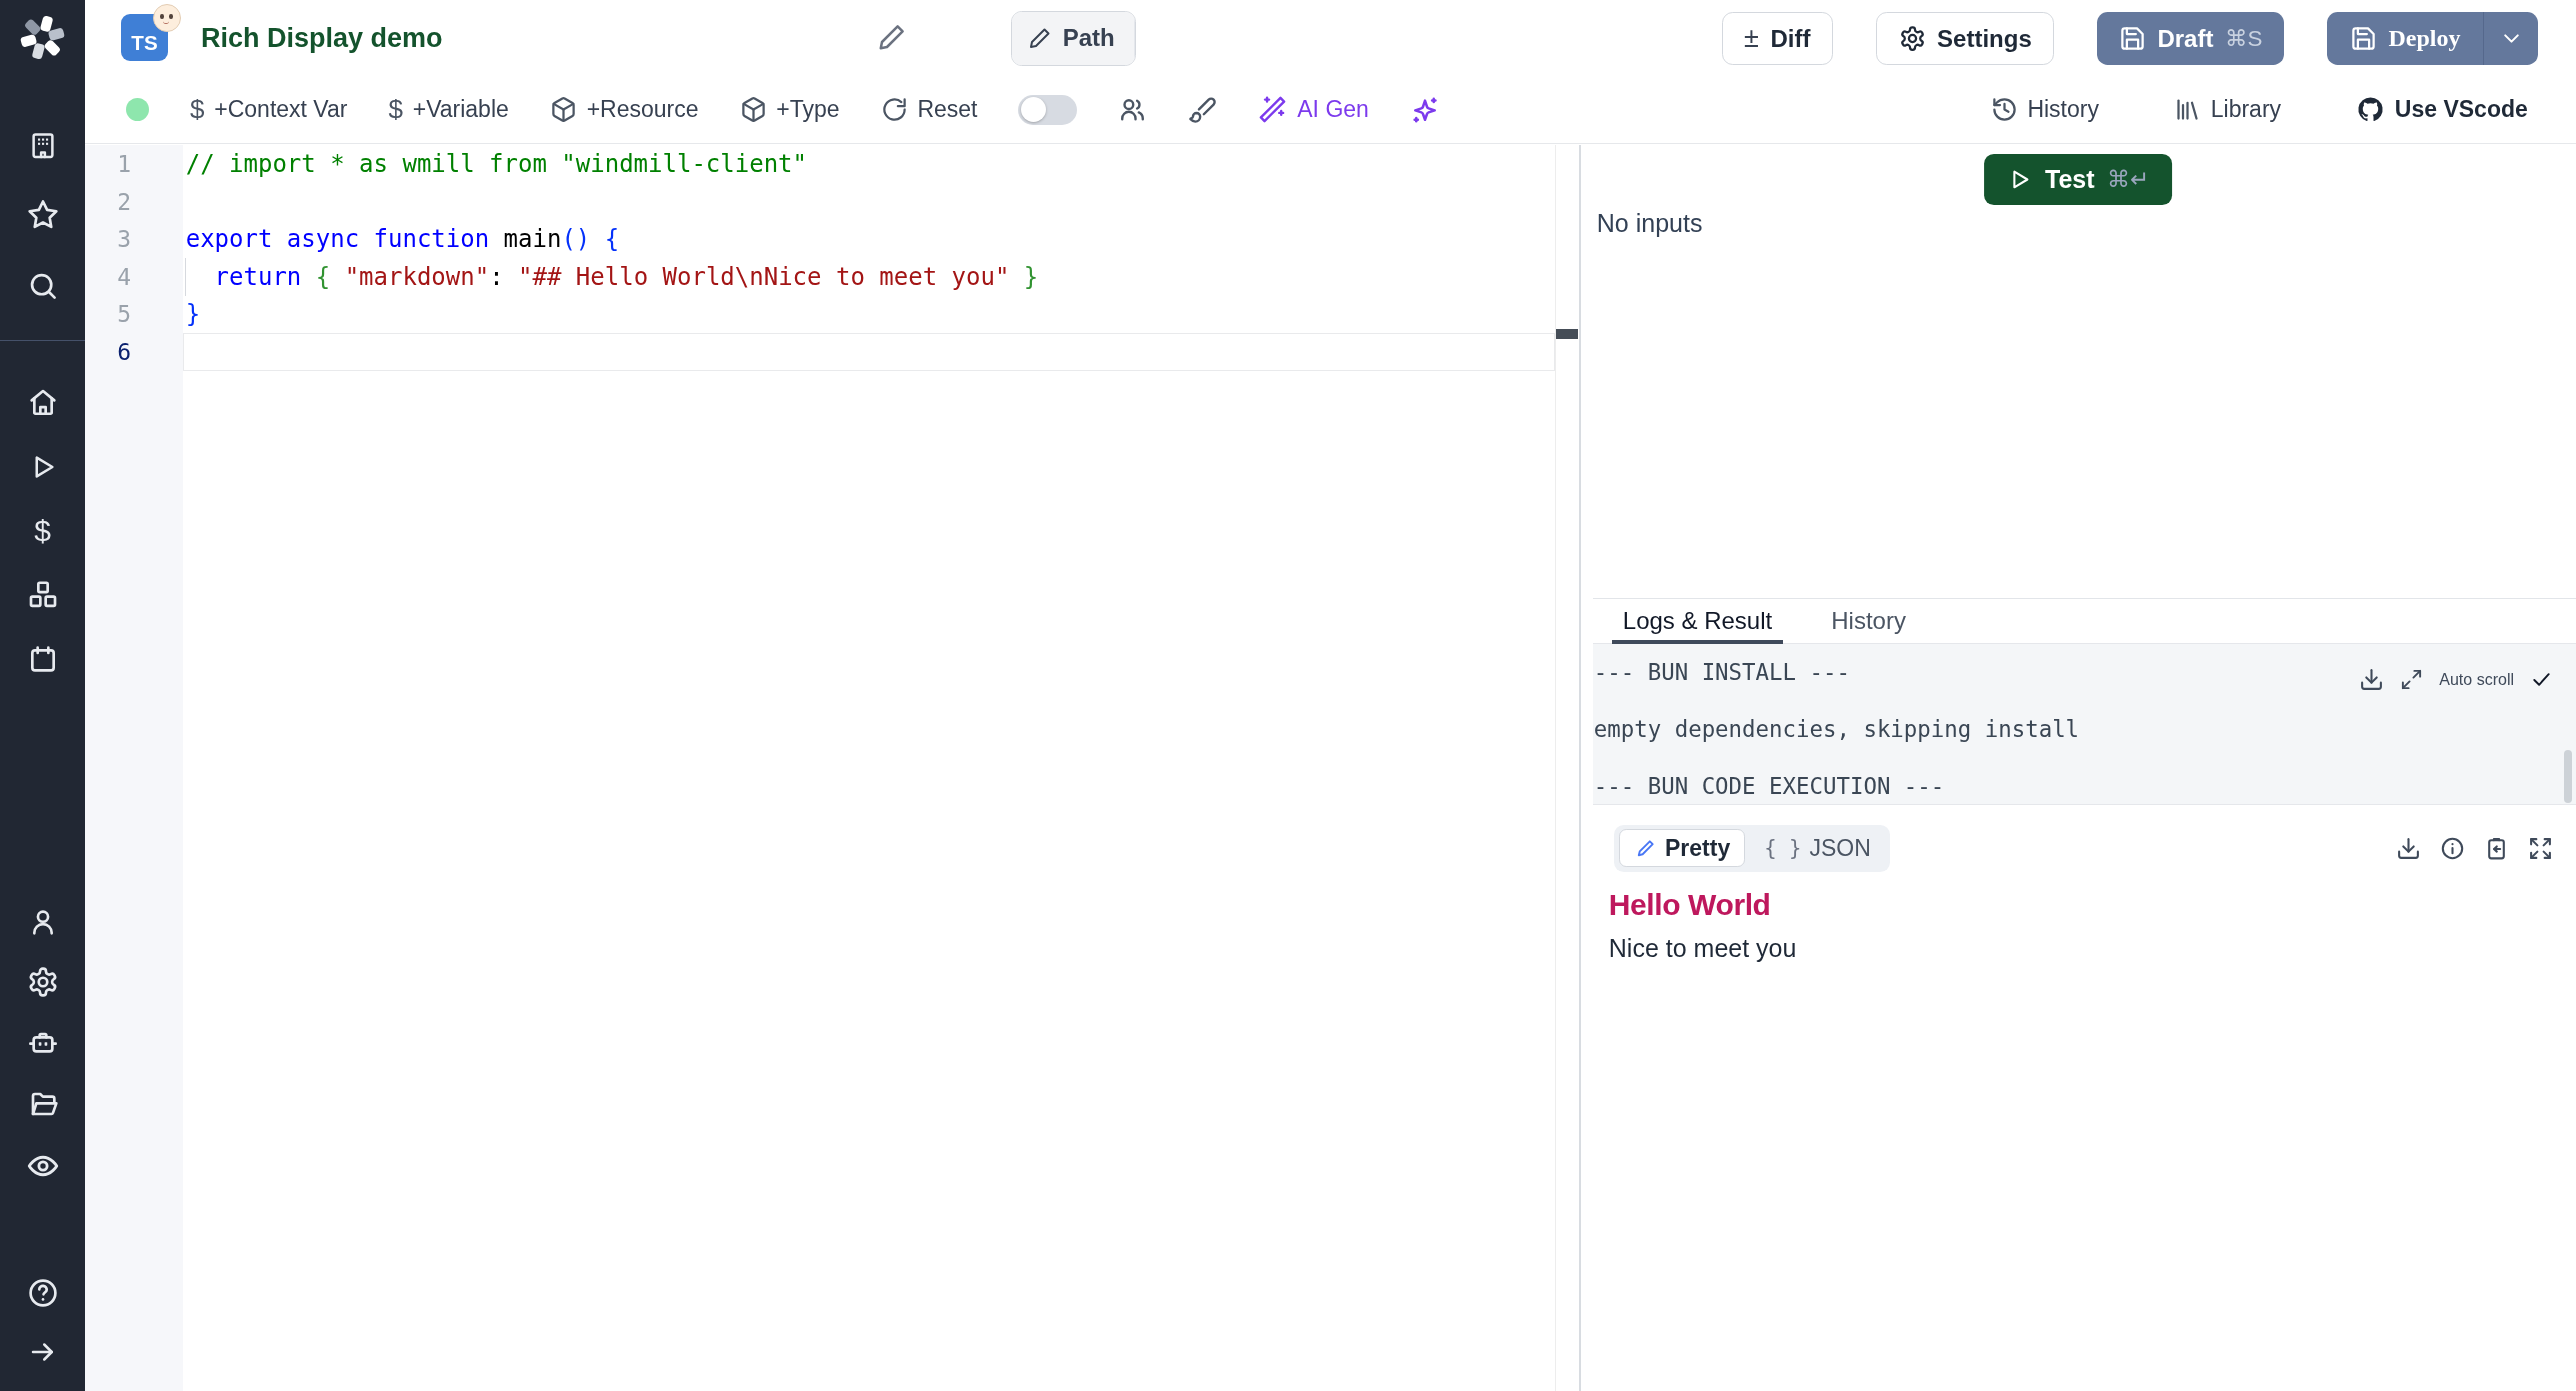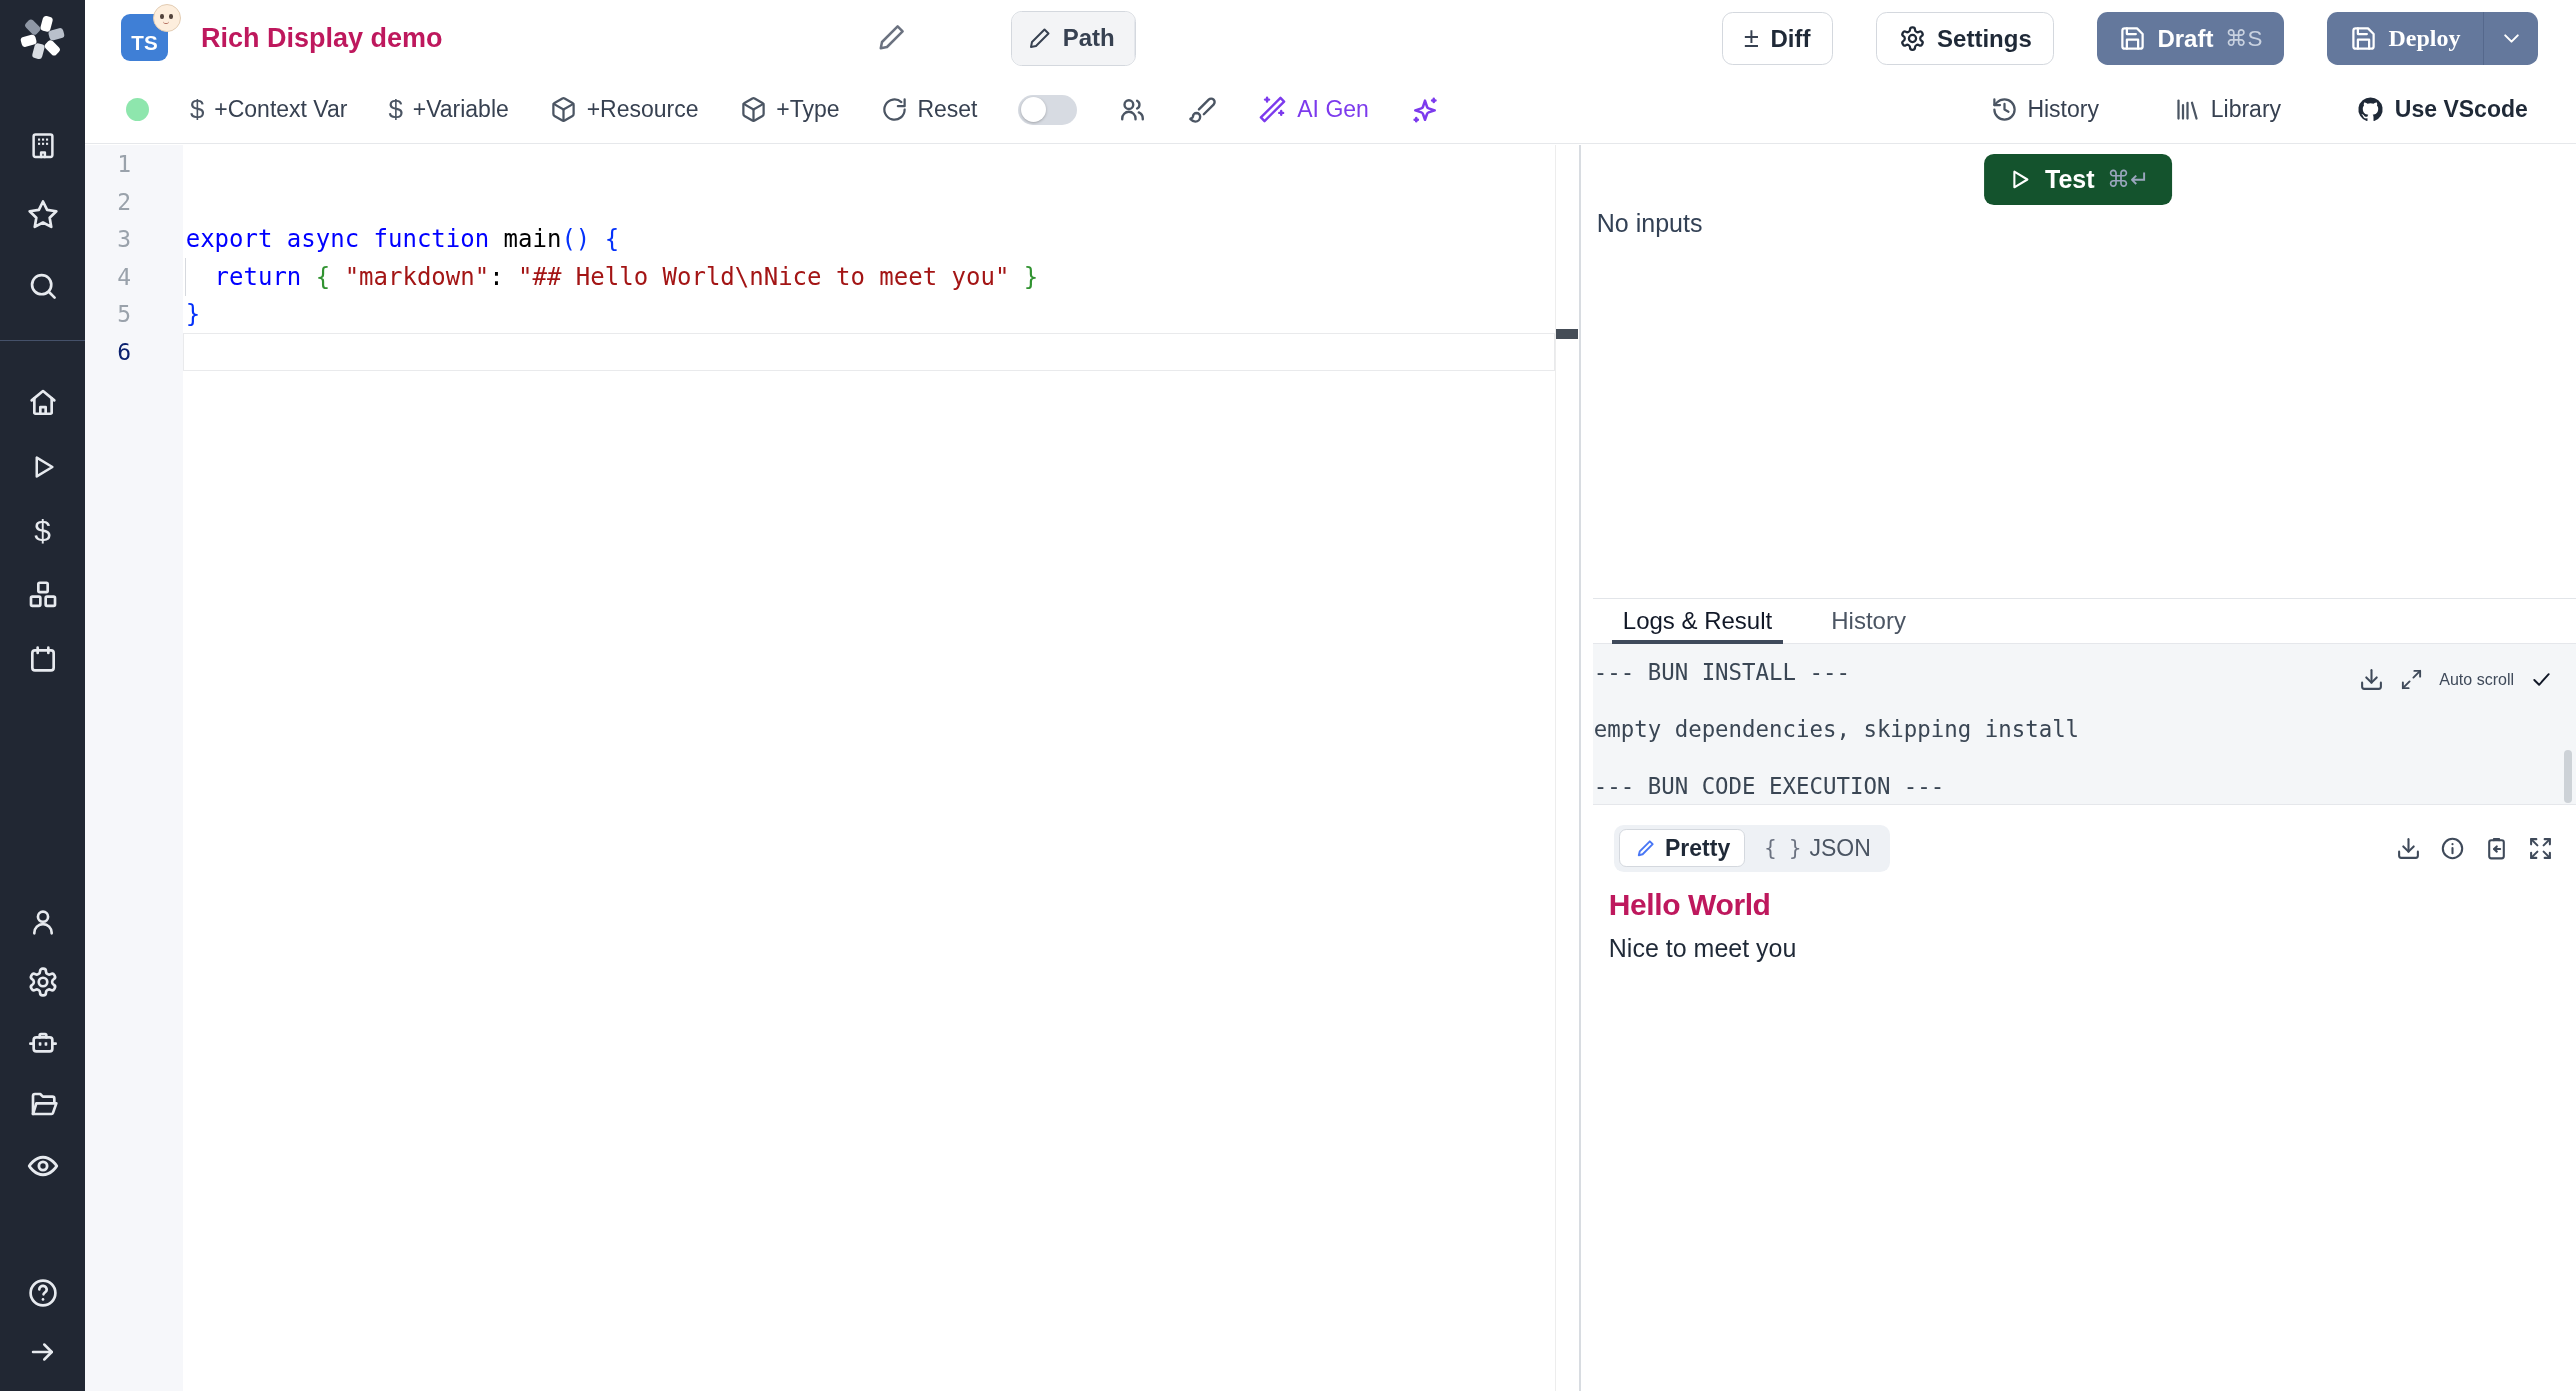--- a/index.html
+++ b/index.html
@@ -18,21 +18,21 @@
   .side-divider { position:absolute; left:0; top:340px; width:85px; border-top:0.9px solid #45516a; }
   .dollar-glyph { font-size:30px; font-weight:500; line-height:1; font-family:"Liberation Sans",sans-serif; }
 
   
   .topbar { position:absolute; left:85px; top:0; width:2491px; height:76px; background:#fff; }
   .ts-badge { position:absolute; left:36px; top:14.3px; width:47px; height:47px; background:#3f7fd6; border-radius:9px;
               display:flex; align-items:flex-end; justify-content:center; color:#fff; font-weight:700; font-size:20.6px; padding-bottom:6.3px; }
   .baby-face { position:absolute; left:68px; top:3.6px; width:28px; height:28px; border-radius:50%; background:#fdeedd; border:1.8px solid #e3cdb4; z-index:2; }
   .baby-face::before { content:""; position:absolute; left:6.3px; top:9.8px; width:3.6px; height:4.5px; border-radius:50%; background:#53443c; box-shadow:9px 0 0 #53443c; }
   .baby-face::after { content:""; position:absolute; left:9px; top:15px; width:6.3px; height:3.6px; border-bottom:1.8px solid #b06a5a; border-radius:0 0 5.4px 5.4px; }
-  .page-title { position:absolute; left:116px; top:0; height:76px; display:flex; align-items:center; font-size:27px; font-weight:700; color:#be185d; }
+  .page-title { position:absolute; left:116px; top:0; height:76px; display:flex; align-items:center; font-size:27px; font-weight:700; color:#14532d; }
   .title-edit { position:absolute; left:792px; top:21.5px; color:#6b7280; cursor:pointer; }
 
   .path-pill { position:absolute; left:926px; top:10.7px; height:55px; display:flex; align-items:stretch;
                border:0.9px solid #d4d8de; border-radius:10.7px; overflow:hidden; background:#fff; cursor:pointer; }
   .path-left { display:flex; align-items:center; gap:10.7px; background:#f3f4f6; padding:0 19.7px 0 16px; border-right:0.9px solid #e4e7ec;
                color:#374151; font-weight:600; font-size:24px; }
   .path-right { display:flex; align-items:center; padding:0 21.5px; font-family:"DejaVu Sans Mono",monospace; font-size:23px; color:#374151; }
 
   .topbar-actions { position:absolute; right:38px; top:11.6px; height:54px; display:flex; align-items:center; gap:43px; }
   .btn { display:flex; align-items:center; gap:11.6px; height:53px; padding:0 21.5px; border-radius:10.7px; font-size:24px; font-weight:600; cursor:pointer; white-space:nowrap; }
@@ -416,20 +416,21 @@
         <div class="ln" style="top: 0px;">1</div>
         <div class="ln" style="top: 38px;">2</div>
         <div class="ln" style="top: 75px;">3</div>
         <div class="ln" style="top: 113px;">4</div>
         <div class="ln" style="top: 150px;">5</div>
         <div class="ln active" style="top: 188px;">6</div>
       </div>
     <div class="current-line"></div>
     <div class="indent-guide"></div>
     <div class="code-area">
+        <div class="code-line" style="top: 0px;"><span class="tk-comment">// import * as wmill from "windmill-client"</span></div>
         <div class="code-line" style="top: 38px;"></div>
         <div class="code-line" style="top: 75px;"><span class="tk-kw">export </span><span class="tk-kw">async </span><span class="tk-kw">function </span><span class="tk-fn">main</span><span class="tk-b1">()</span><span class="tk-plain"> </span><span class="tk-b1">{</span></div>
         <div class="code-line" style="top: 113px;"><span class="tk-plain">  </span><span class="tk-kw">return</span><span class="tk-plain"> </span><span class="tk-b2">{</span><span class="tk-plain"> </span><span class="tk-str">"markdown"</span><span class="tk-plain">: </span><span class="tk-str">"## Hello World\nNice to meet you"</span><span class="tk-plain"> </span><span class="tk-b2">}</span></div>
         <div class="code-line" style="top: 150px;"><span class="tk-b1">}</span></div>
         <div class="code-line" style="top: 188px;"></div>
       </div>
     <div class="ruler-lane">
       <div class="cursor-mark"></div>
     </div>
   </div>

